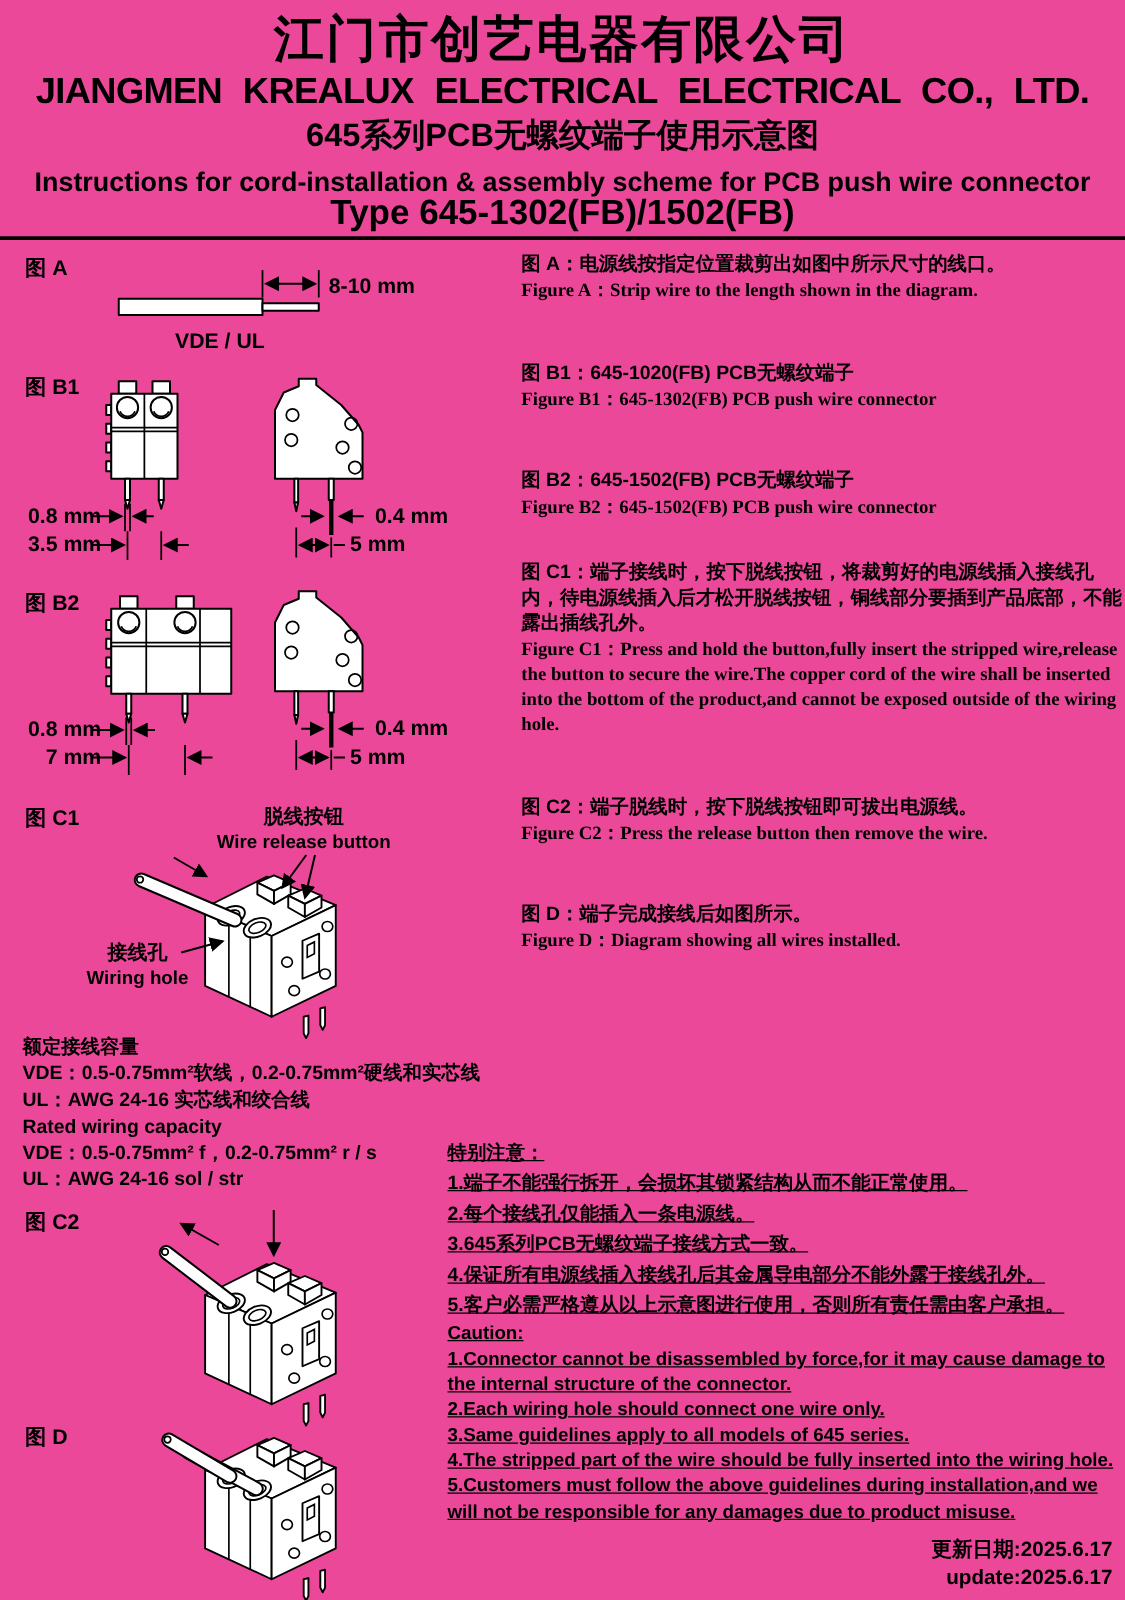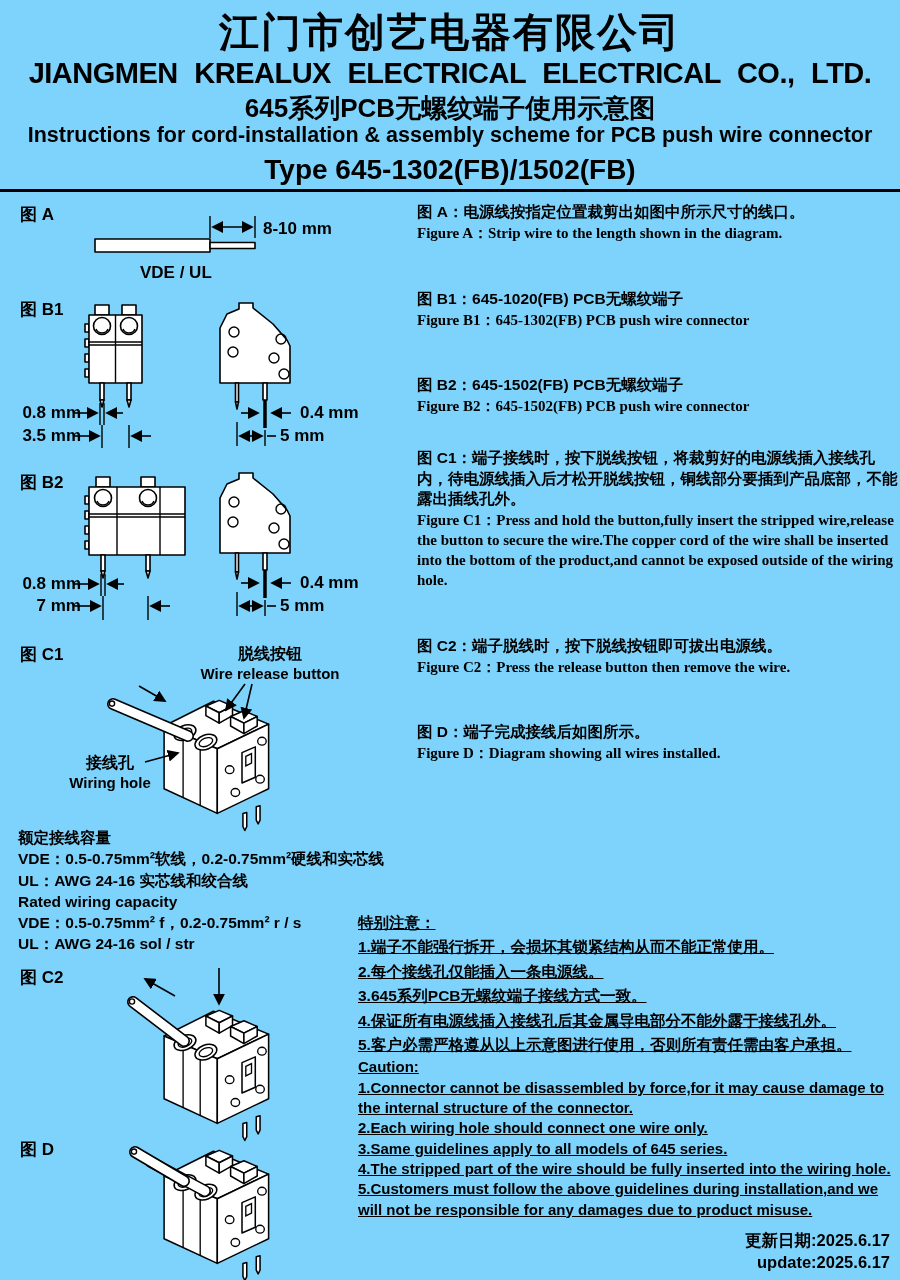--- a/index.html
+++ b/index.html
@@ -1,22 +1,22 @@
 <!DOCTYPE html>
 <html><head>
 <meta charset="utf-8">
 <style>
   html,body{margin:0;padding:0;background:#fff;}
-  .page{position:relative;width:900px;height:1280px;background:#7dd3fc;color:#000;
+  .page{position:relative;width:900px;height:1280px;background:#ec4899;color:#000;
         font-family:"Liberation Sans",sans-serif;font-weight:bold;overflow:hidden;}
   
   .h-company-cn{position:absolute;top:8px;left:0;width:900px;text-align:center;font-size:40px;line-height:48px;letter-spacing:2px;}
   .h-company-en{position:absolute;top:56px;left:0;width:900px;text-align:center;font-size:29px;line-height:34px;word-spacing:9px;letter-spacing:-0.5px;}
   .h-series-cn{position:absolute;top:93px;left:0;width:900px;text-align:center;font-size:26px;line-height:31px;}
-  .h-instructions{position:absolute;top:122px;left:0;width:900px;text-align:center;font-size:21.5px;line-height:26px;}
+  .h-instructions{position:absolute;top:133px;left:0;width:900px;text-align:center;font-size:21.5px;line-height:26px;}
   .h-type{position:absolute;top:154px;left:0;width:900px;text-align:center;font-size:28px;line-height:32px;}
   .divider{position:absolute;top:189px;left:0;width:900px;height:3px;background:#000;}
   
   .fig-label{position:absolute;left:20px;font-size:17px;line-height:20px;}
   
   .diagram{position:absolute;}
   svg text{font-family:"Liberation Sans",sans-serif;font-weight:bold;fill:#000;}
   .dim-text{font-size:17px;}
   .lineart{fill:#ffffff;stroke:#000000;stroke-width:1.6;stroke-linejoin:round;}
   .thin{fill:none;stroke:#000;stroke-width:1.4;}
@@ -191,21 +191,21 @@
       <text class="dim-text" x="66" y="147" text-anchor="end">7 mm</text>
     </g>
     <g>
       <use href="#b-side" x="203" y="2"></use>
       <text class="dim-text" x="285" y="124">0.4 mm</text>
       <text class="dim-text" x="265" y="147">5 mm</text>
     </g>
   </svg>
 
   <div class="fig-label" style="top:645px">图 C1</div>
-  <div class="anno" style="left:180px;top:643px;width:180px">
+  <div class="anno" style="left:153px;top:643px;width:180px">
     <div class="cn">脱线按钮</div>
     <div class="en">Wire release button</div>
   </div>
   <div class="anno" style="left:45px;top:752px;width:130px">
     <div class="cn">接线孔</div>
     <div class="en">Wiring hole</div>
   </div>
   <svg class="diagram" style="left:55px;top:640px" width="310" height="200">
     <use href="#connector" transform="translate(92,48) scale(0.95)"></use>
     <g>

